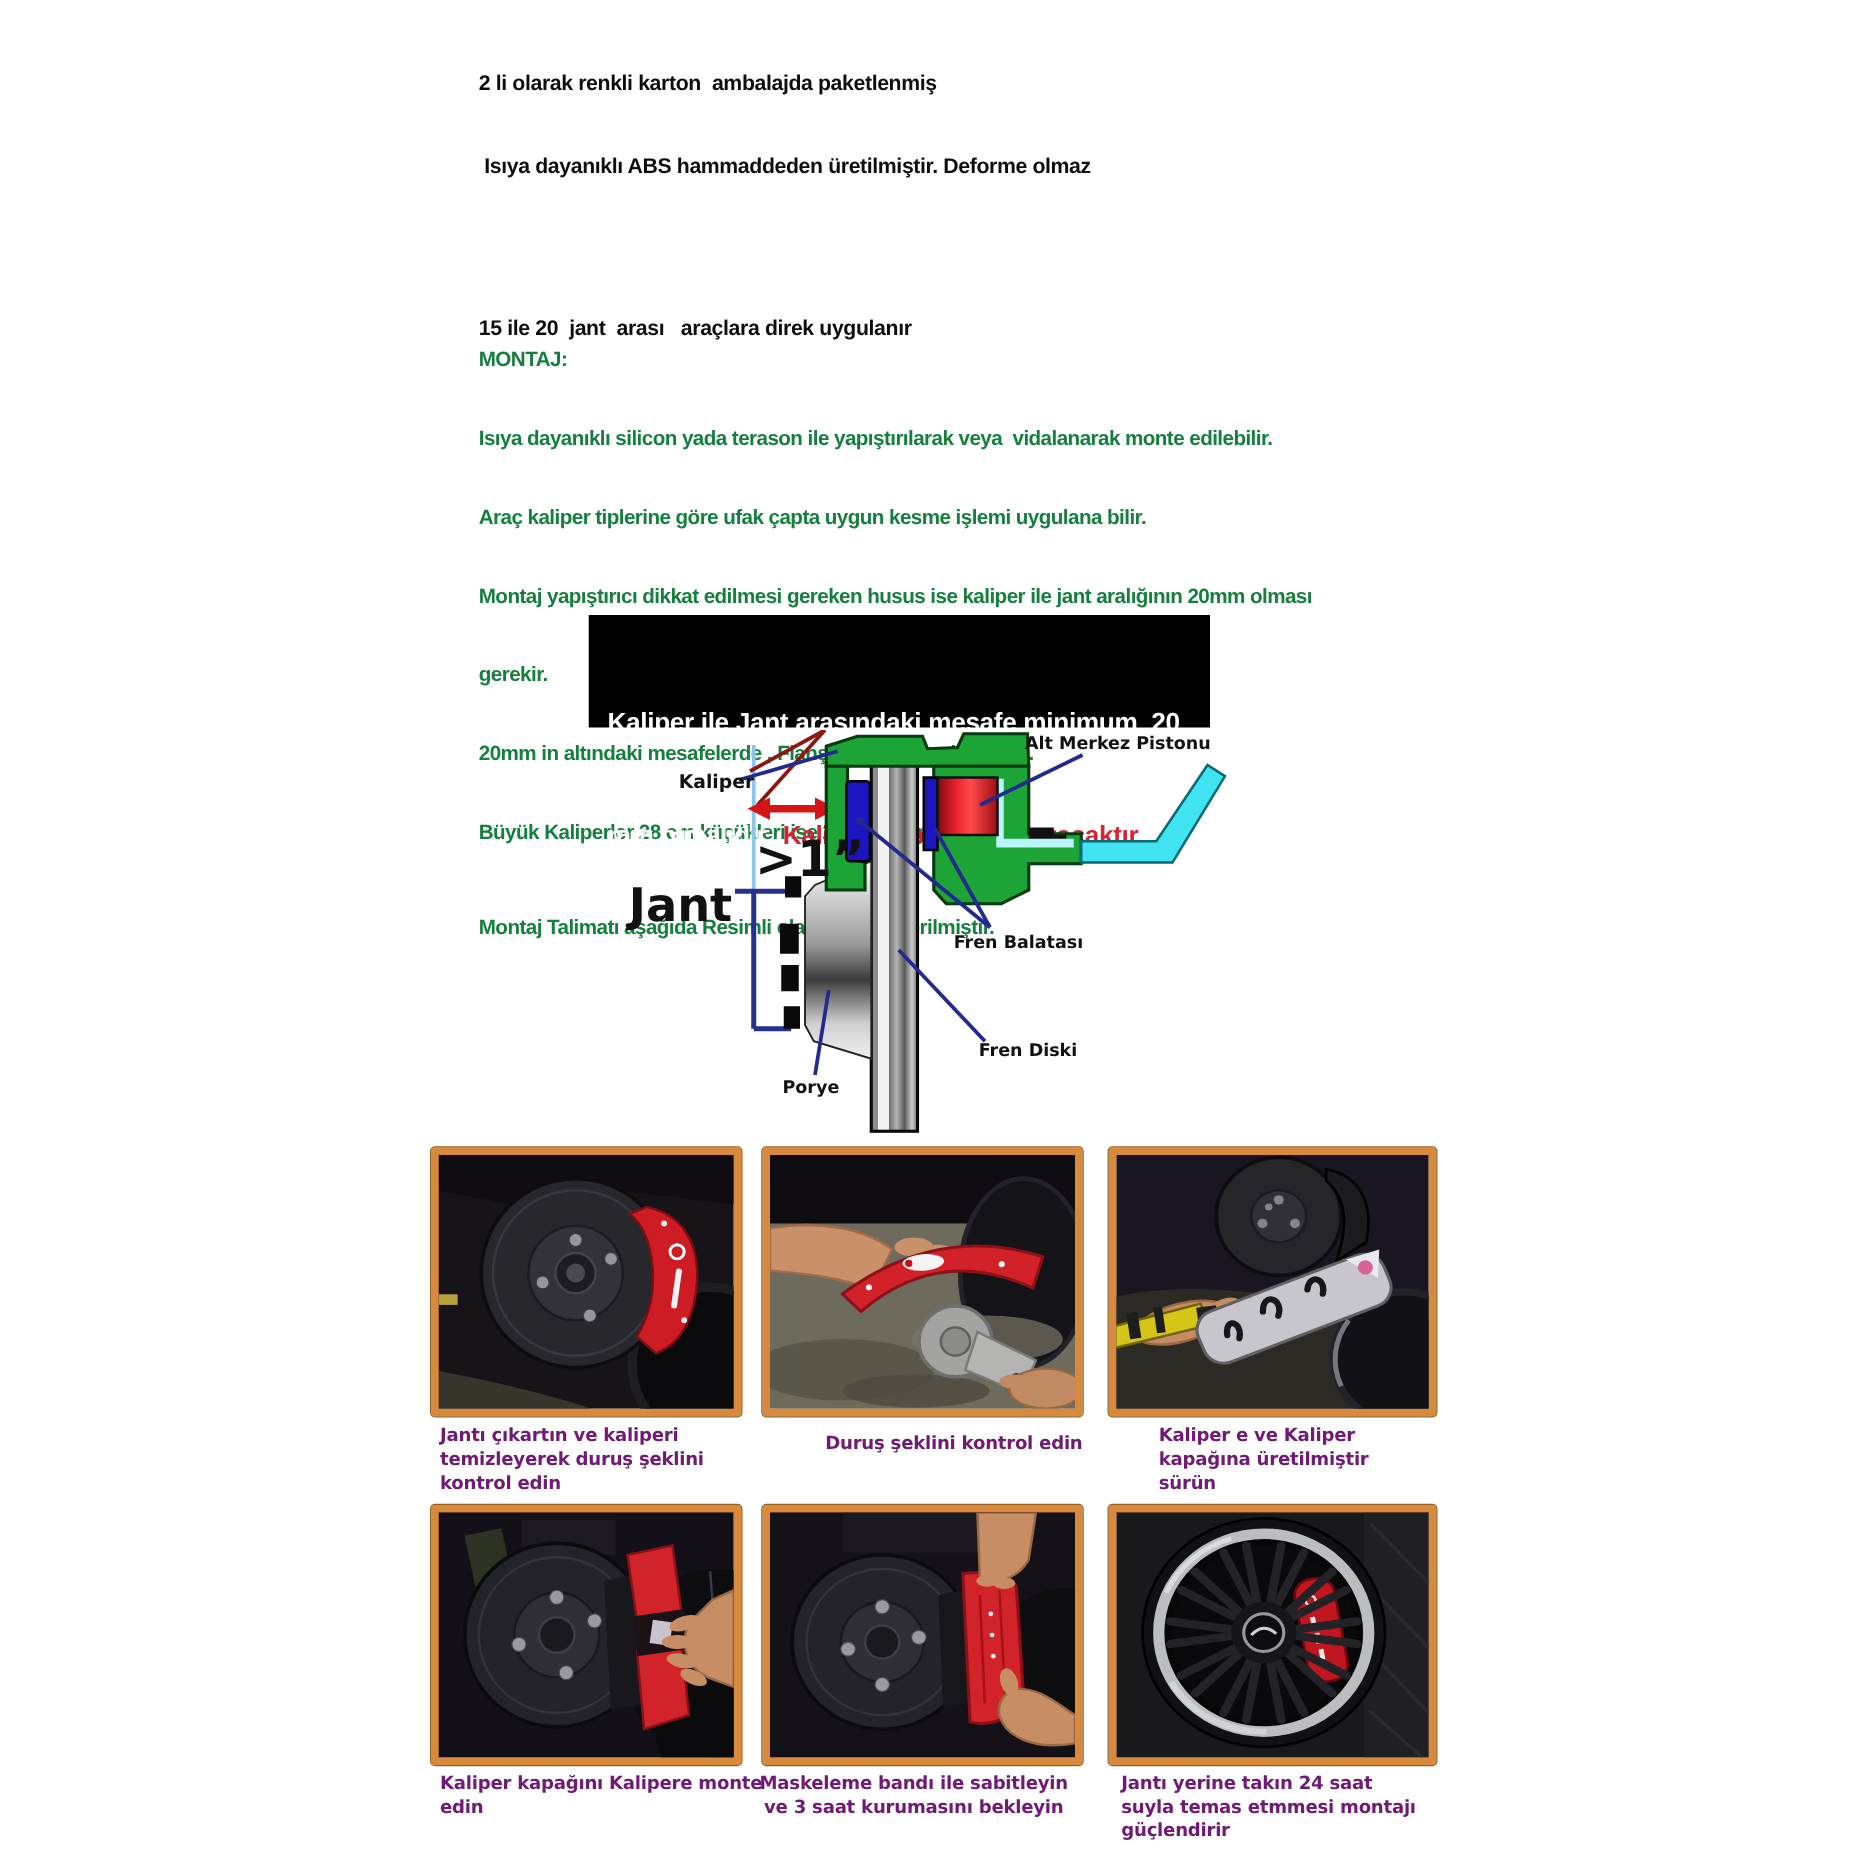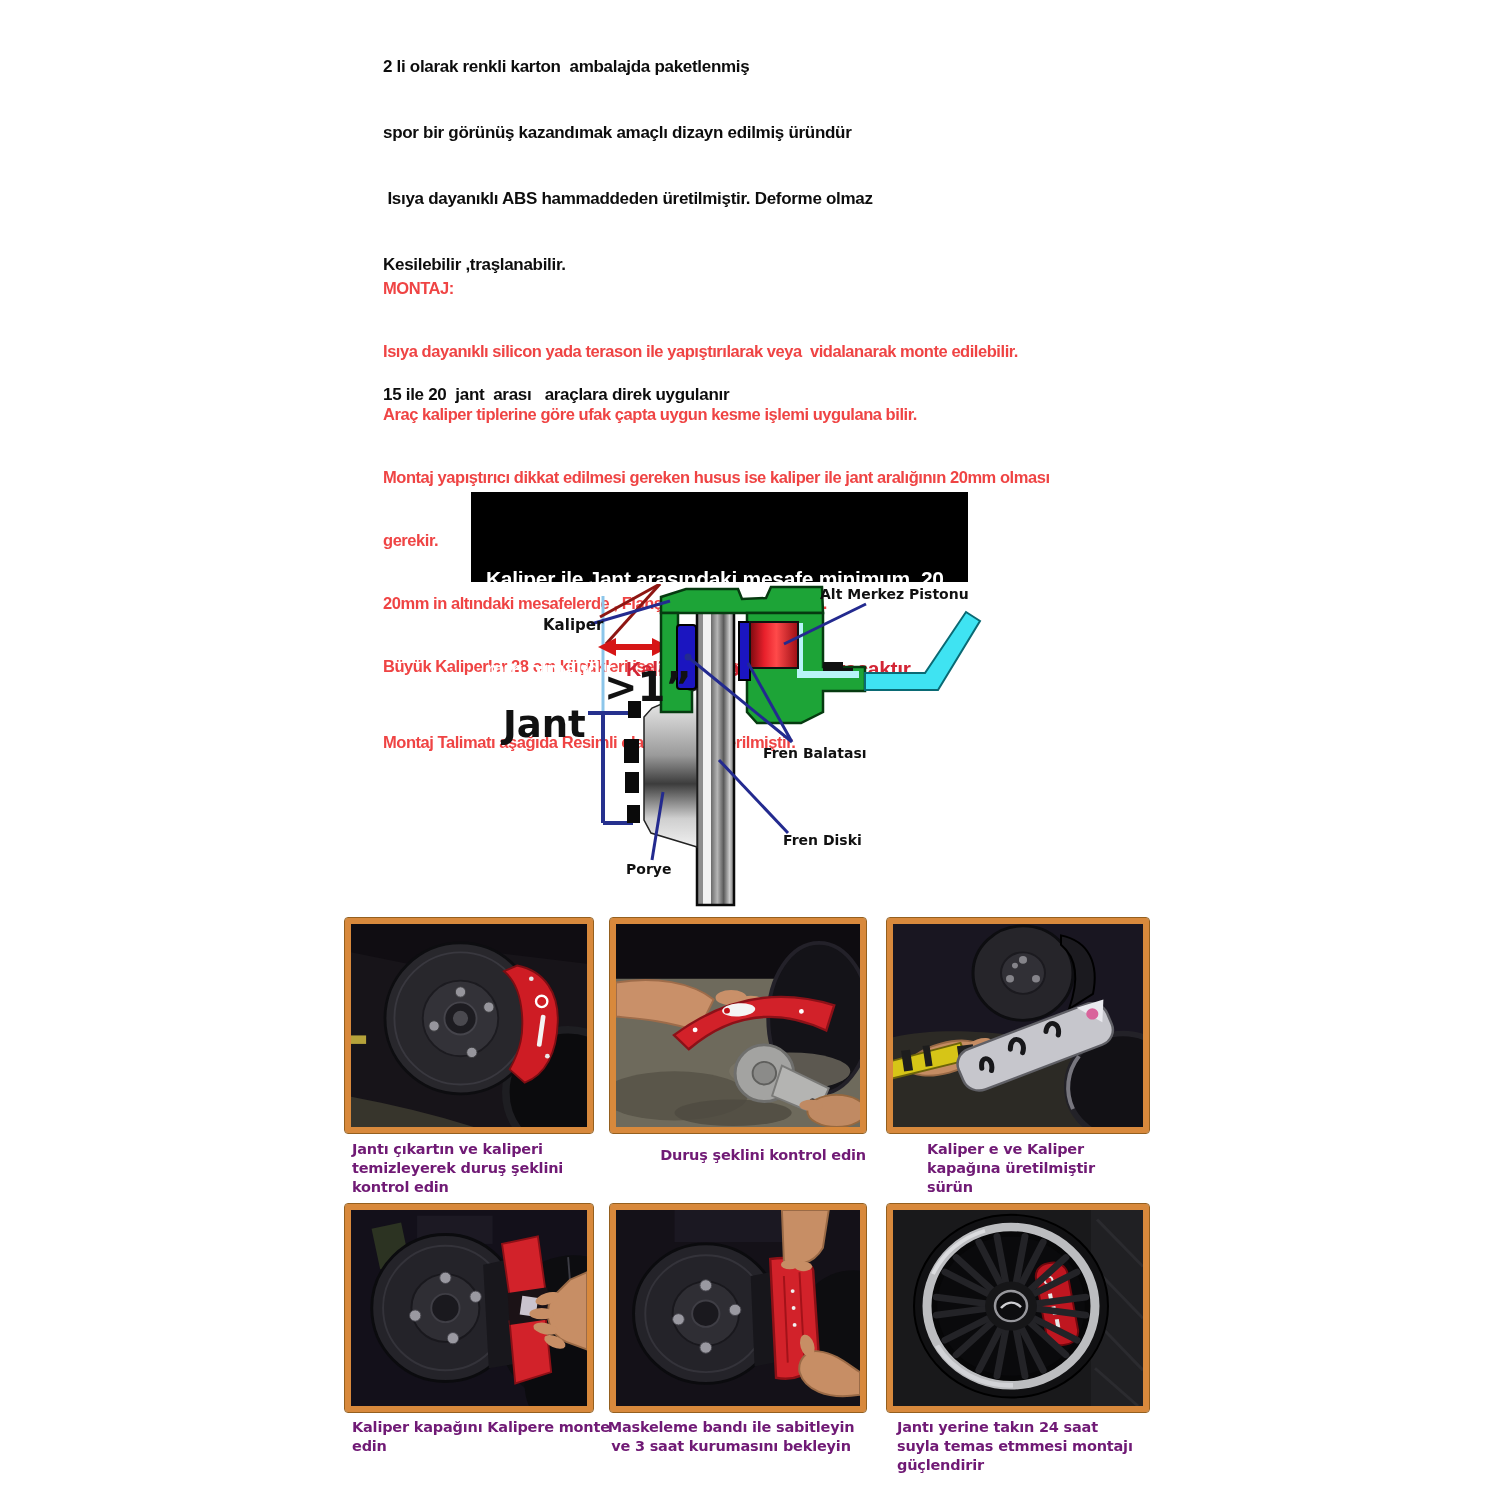--- a/index.html
+++ b/index.html
@@ -3,21 +3,21 @@
 <meta charset="utf-8">
 <style>
   html,body{margin:0;padding:0;background:#fff;}
   .page{position:relative;width:1500px;height:1500px;background:#ffffff;overflow:hidden;
         font-family:"Liberation Sans",sans-serif;padding-left:41px;}
   
   .intro{position:absolute;left:383px;top:12px;font-weight:bold;font-size:17px;
          line-height:22px;color:#0d0d0d;letter-spacing:-0.3px;white-space:pre;}
   .intro .gap{height:20px;}
   .montaj{position:absolute;left:383px;top:236px;font-weight:bold;font-size:16.5px;
-          line-height:21px;color:#ef4444;letter-spacing:-0.45px;white-space:pre;}
+          line-height:21px;color:#15803d;letter-spacing:-0.45px;white-space:pre;}
   .montaj .footer{margin-top:13px;}
   
   .banner{position:absolute;left:471px;top:492px;width:497px;height:90px;background:#000;
           box-sizing:border-box;padding:12px 10px 0 15px;font-weight:bold;font-size:21px;
           line-height:30px;color:#fff;letter-spacing:-0.3px;white-space:pre;}
   .banner:before{content:"";position:absolute;left:8px;right:-4px;top:-5px;height:20px;background:#000;z-index:-1;}
   .banner .red2{color:#d32535;margin-left:13px;}
   
   .diagram{position:absolute;left:430px;top:584px;width:580px;height:336px;}
   .diagram text{font-family:"DejaVu Sans",sans-serif;font-weight:bold;fill:#111;}
@@ -29,23 +29,21 @@
        line-height:1.32;color:#701a75;letter-spacing:-0.2px;}
   .cap.center{text-align:right;}
 </style>
 </head>
 <body>
 
 <div class="page">
 
   <div class="intro">
     <div>2 li olarak renkli karton  ambalajda paketlenmiş</div>
-    <div>spor bir görünüş kazandımak amaçlı dizayn edilmiş üründür</div>
     <div> Isıya dayanıklı ABS hammaddeden üretilmiştir. Deforme olmaz</div>
-    <div>Kesilebilir ,traşlanabilir.</div>
     <div class="gap"></div>
     <div>15 ile 20  jant  arası   araçlara direk uygulanır</div>
   </div>
 
   <div class="montaj">
     <div>MONTAJ:</div>
     <div>Isıya dayanıklı silicon yada terason ile yapıştırılarak veya  vidalanarak monte edilebilir.</div>
     <div>Araç kaliper tiplerine göre ufak çapta uygun kesme işlemi uygulana bilir.</div>
     <div>Montaj yapıştırıcı dikkat edilmesi gereken husus ise kaliper ile jant aralığının 20mm olması</div>
     <div>gerekir.</div>

